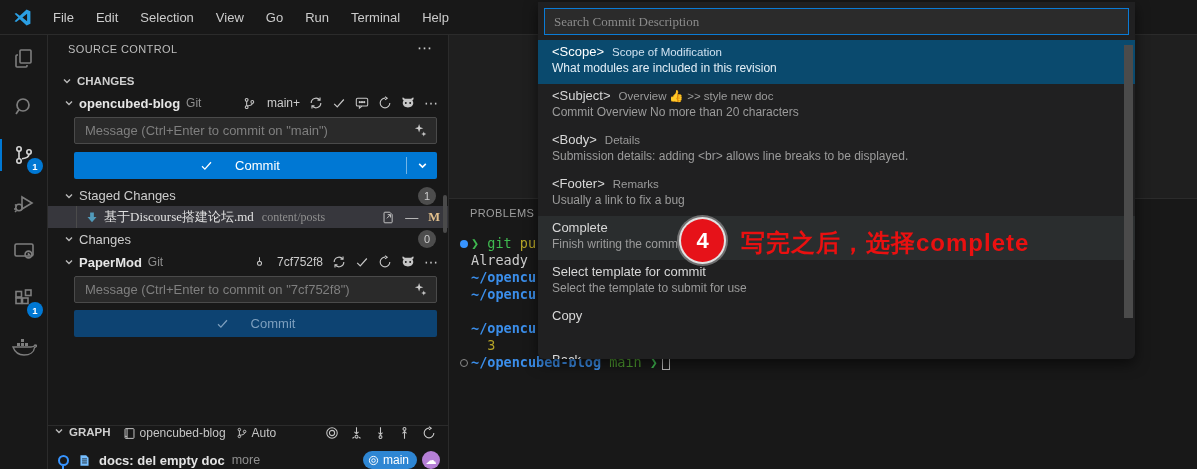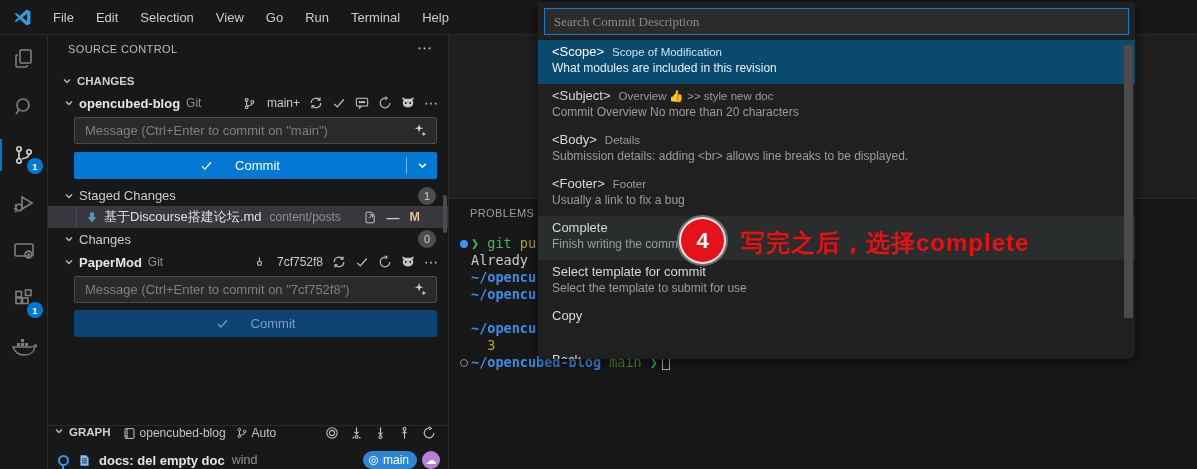--- a/index.html
+++ b/index.html
@@ -283,21 +283,21 @@
   <div class="abs tree-row" style="left:16px;right:12px;top:150px;height:21px;">
     <span class="chev">
         <svg width="10" height="10" viewBox="0 0 10 10" fill="none" stroke="currentColor" stroke-width="1.4">
           <path d="M2 3.5 5 6.5 8 3.5"></path>
         </svg>
       </span>
     <span>Staged Changes</span>
     <span class="count-badge">1</span>
   </div>
 
-  <div class="abs tree-row file-row" style="left:0;right:0;top:171px;height:22px;padding:0 28px 0 38px;">
+  <div class="abs tree-row file-row" style="left:0;right:0;top:171px;height:22px;padding:0 8px 0 38px;font-family:Liberation Serif, serif;">
     <span class="indent-guide"></span>
     <span style="color:#519aba;margin-right:6px;display:flex;">
       <svg width="12" height="12" viewBox="0 0 16 16" fill="currentColor">
           <path d="M8 15 2 8h3.5V2h5v6H14z"></path>
         </svg>
     </span>
     <span class="file-name">基于Discourse搭建论坛.md</span>
     <span class="file-path">content/posts</span>
     <span class="row-icons" style="gap:10px;">
       <span>
@@ -454,21 +454,21 @@
   <div class="abs graph-row">
     <span class="node"></span>
     <span class="node-tail"></span>
     <span style="color:#75beff;margin-left:9px;display:flex;">
       <svg width="13" height="13" viewBox="0 0 16 16" fill="currentColor">
           <path d="M3 1.5h7l3 3v10H3z"></path>
           <path d="M5 6h6M5 8.5h6M5 11h6" stroke="#181818" stroke-width="1"></path>
         </svg>
     </span>
     <span class="commit-msg">docs: del empty doc</span>
-    <span class="commit-author">wind</span>
+    <span class="commit-author">more</span>
     <span class="pill">
       <svg width="11" height="11" viewBox="0 0 16 16" fill="none" stroke="#fff" stroke-width="1.4">
           <circle cx="8" cy="8" r="6"></circle>
           <circle cx="8" cy="8" r="2.6"></circle>
         </svg>
       <span>main</span>
     </span>
     <span class="cloud-badge">☁</span>
   </div>
 </div>
@@ -528,21 +528,21 @@
     <div class="qp-item">
       <div class="qp-line1">
           <span class="qp-label">&lt;Body&gt;</span>
           <span class="qp-desc">Details</span>
         </div>
       <div class="qp-detail">Submission details: adding &lt;br&gt; allows line breaks to be displayed.</div>
     </div>
     <div class="qp-item">
       <div class="qp-line1">
           <span class="qp-label">&lt;Footer&gt;</span>
-          <span class="qp-desc">Footer</span>
+          <span class="qp-desc">Remarks</span>
         </div>
       <div class="qp-detail">Usually a link to fix a bug</div>
     </div>
     <div class="qp-item hovered">
       <div class="qp-line1">
           <span class="qp-label">Complete</span>
         </div>
       <div class="qp-detail">Finish writing the comm</div>
     </div>
     <div class="qp-item">

